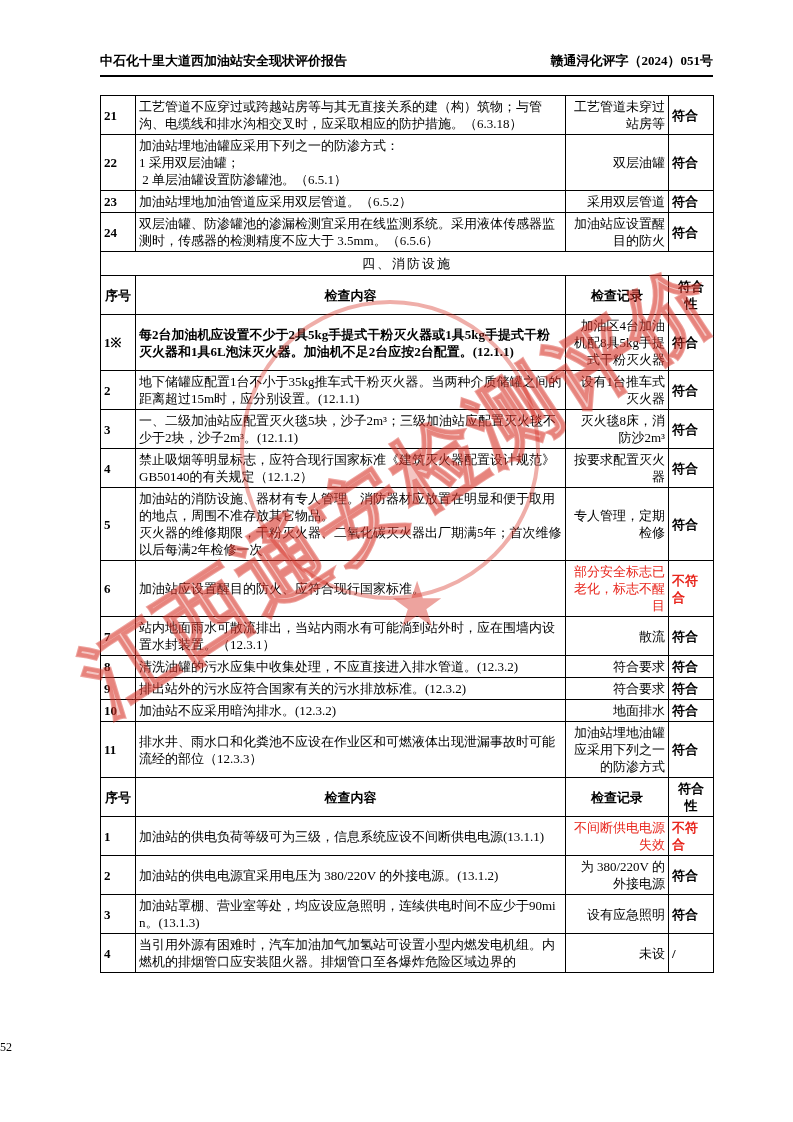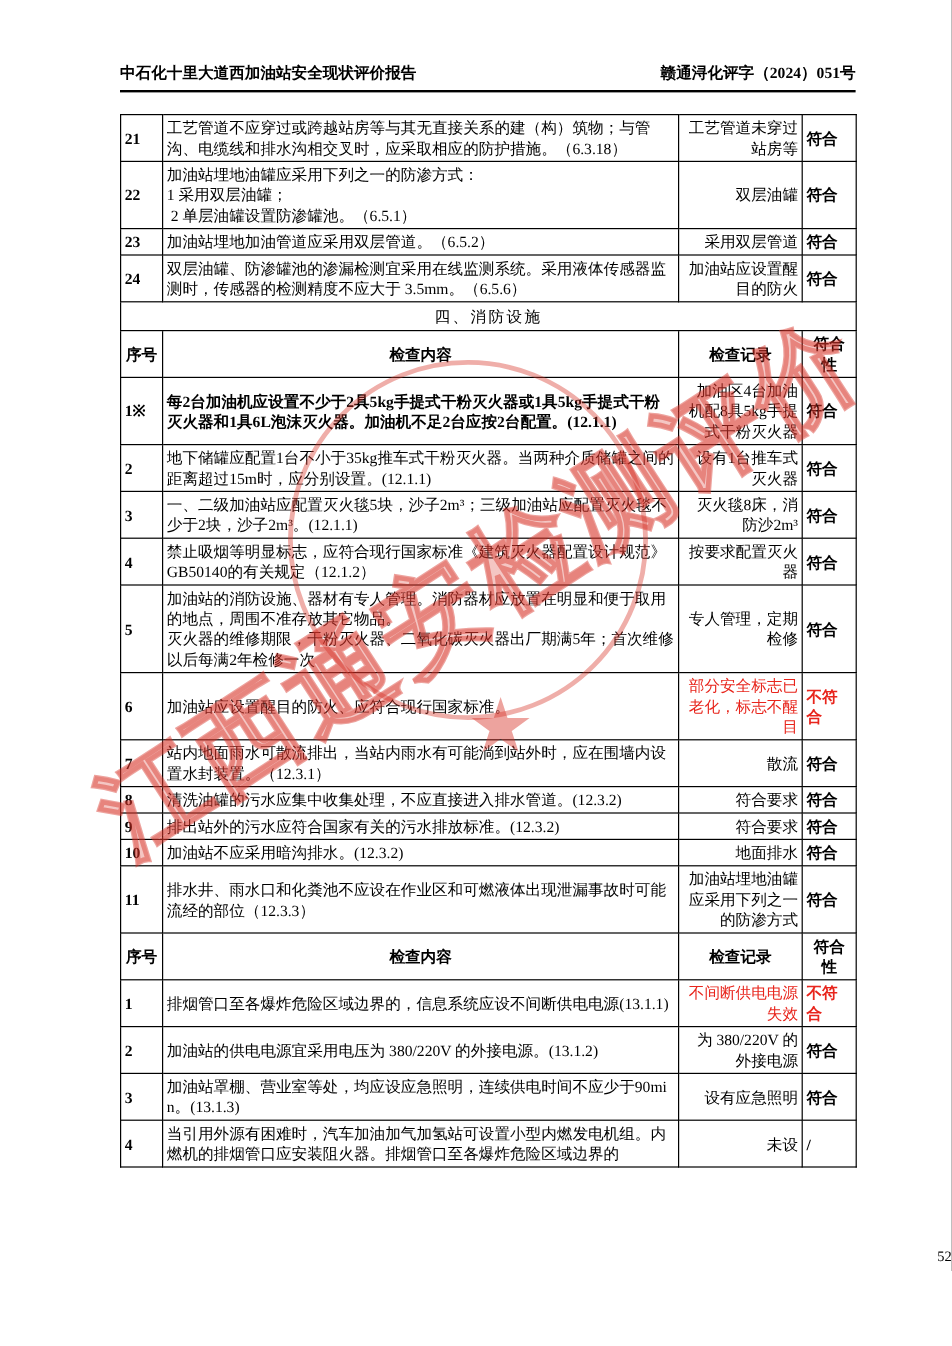--- a/index.html
+++ b/index.html
@@ -28,21 +28,21 @@
   td.no, td.result { text-align:left;font-weight:bold; }
   td.record { text-align:right; }
   td.content { text-align:left; white-space:pre-wrap; }
   tr.section td { text-align:center; font-weight:normal; padding:3px; letter-spacing:2px; }
   td.head-cell { text-align:center; font-weight:bold; }
   .red { color:#e8251c; }
   .bold { font-weight:bold; }
   
   .footer {
     position:absolute; top:1040px; left:0; width:100%;
-    text-align:right; font-size:12px; z-index:2;
+    text-align:left; font-size:12px; z-index:2;
   }
   
   .wm { position:absolute; pointer-events:none; z-index:6; font-weight:bold;
         color:rgba(216,52,40,0.28); -webkit-text-stroke:2px rgba(216,52,40,0.45);
         font-family:"Liberation Serif","DejaVu Serif",serif; white-space:nowrap; }
   .wm-diagonal { top:430px; left:10px; width:780px; font-size:88px;
                  letter-spacing:4px; text-align:center; transform:rotate(-33deg); }
   .wm-horizontal { top:688px; left:165px; font-size:76px; letter-spacing:10px; }
   .wm-circle { position:absolute; top:300px; left:240px; width:300px; height:300px;
                border:4px solid rgba(216,52,40,0.40); border-radius:50%;
@@ -171,21 +171,21 @@
           <td class="result">符合</td>
         </tr>
         <tr>
           <td class="head-cell">序号</td>
           <td class="head-cell">检查内容</td>
           <td class="head-cell">检查记录</td>
           <td class="head-cell">符合性</td>
         </tr>
         <tr>
           <td class="no">1</td>
-          <td class="content">排烟管口至各爆炸危险区域边界的，信息系统应设不间断供电电源(13.1.1)</td>
+          <td class="content">加油站的供电负荷等级可为三级，信息系统应设不间断供电电源(13.1.1)</td>
           <td class="record red">不间断供电电源失效</td>
           <td class="result red">不符合</td>
         </tr>
         <tr>
           <td class="no">2</td>
           <td class="content">加油站的供电电源宜采用电压为 380/220V 的外接电源。(13.1.2)</td>
           <td class="record">为 380/220V 的外接电源</td>
           <td class="result">符合</td>
         </tr>
         <tr>

